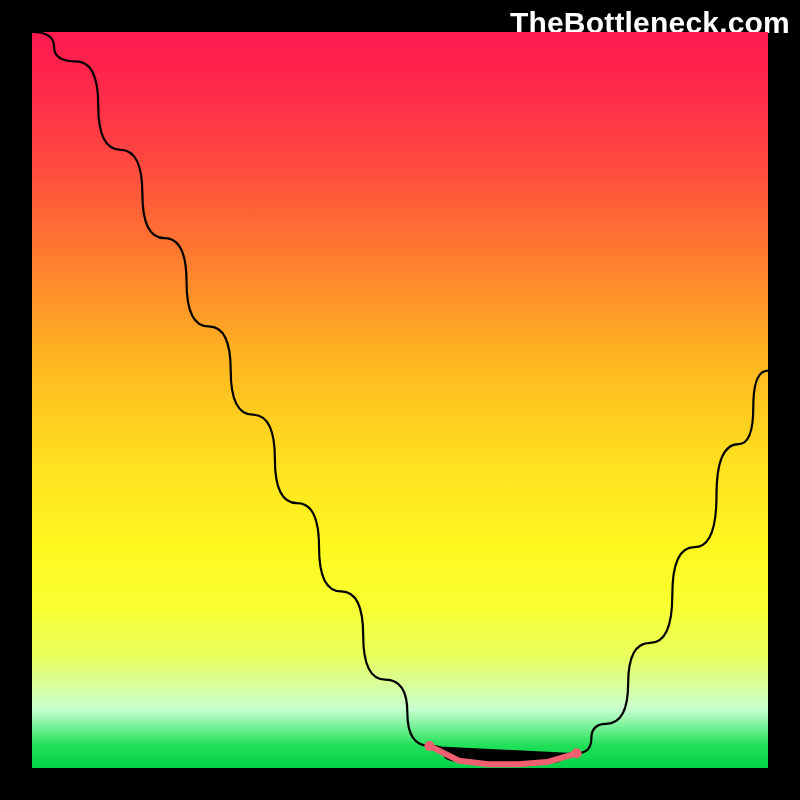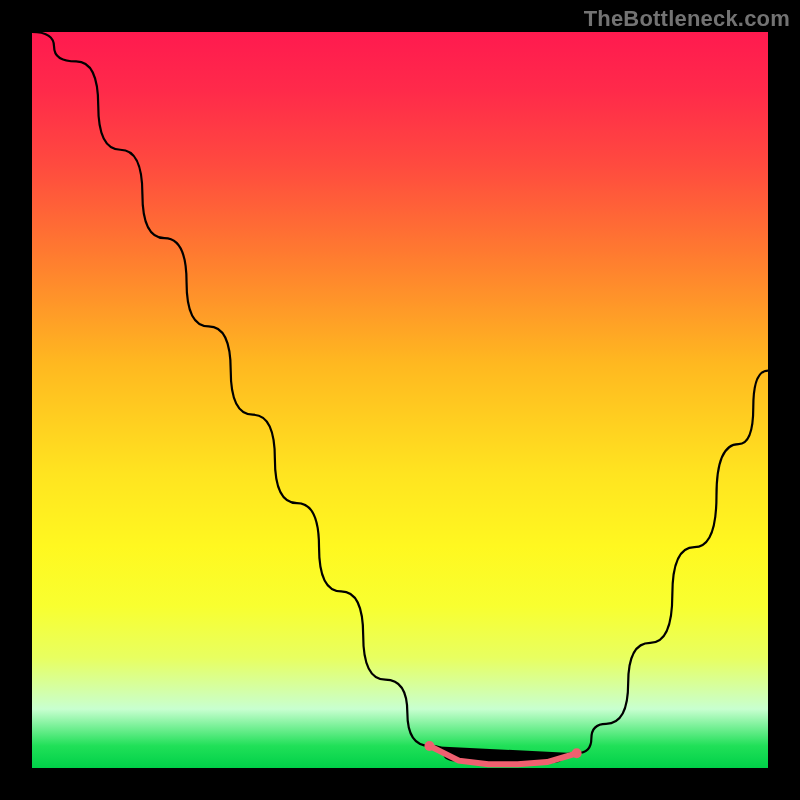--- a/index.html
+++ b/index.html
@@ -34,23 +34,23 @@
       #c8ffd0 92%,
       #20e058 97%,
       #00d048 100%
     );
   }
   .watermark {
     position: absolute;
     top: 6px;
     right: 10px;
     font-family: Arial, Helvetica, sans-serif;
-    font-size: 22px;
+    font-size: 30px;
     font-weight: bold;
-    color: #737373;
+    color: #ffffff;
     letter-spacing: 0.2px;
   }
   svg.curve {
     position: absolute;
     left: 0;
     top: 0;
     width: 736px;
     height: 736px;
     overflow: visible;
   }

